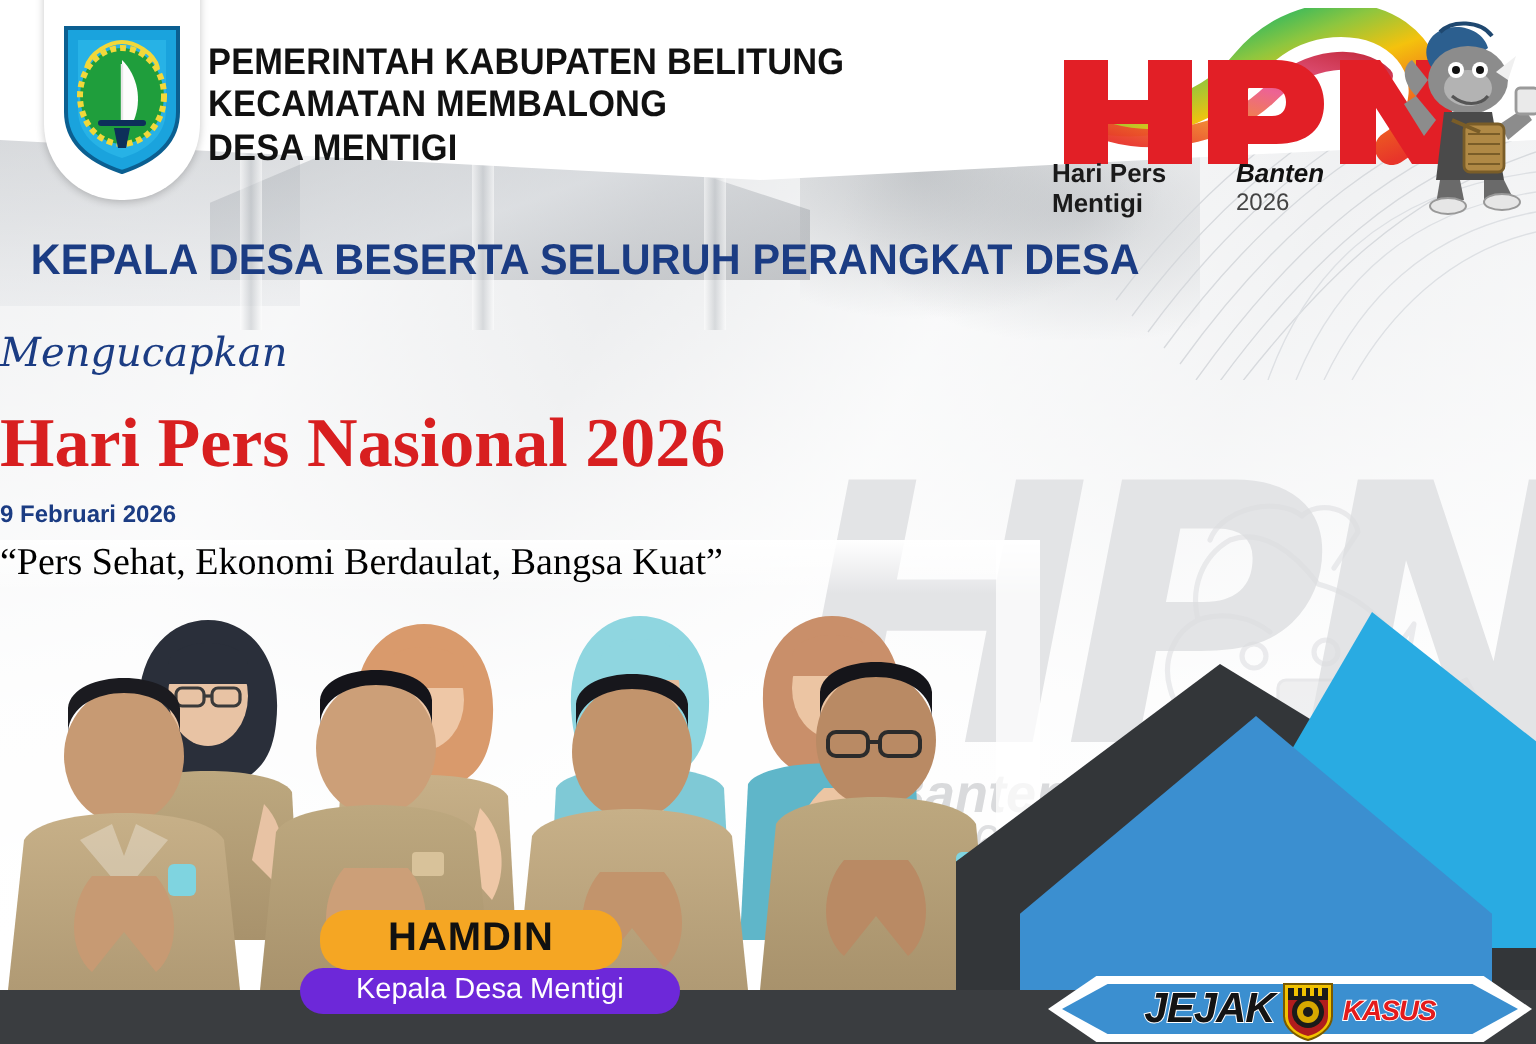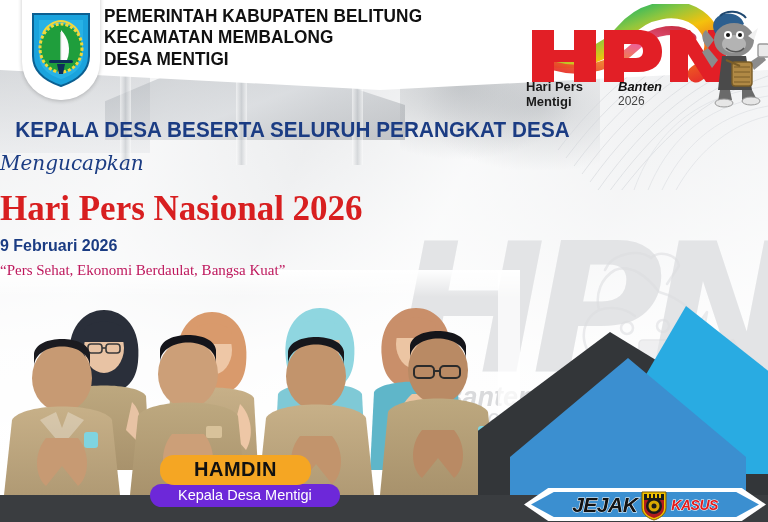--- a/index.html
+++ b/index.html
@@ -81,21 +81,21 @@
   }
   .crest-plate {
     position:absolute; left:22px; top:-18px; width:78px; height:118px;
     background:#fff; border-radius:6px 6px 38px 38px;
     box-shadow:0 1px 4px rgba(0,0,0,.22);
     z-index:4;
   }
   .crest { position:absolute; left:29px; top:8px; width:64px; height:80px; z-index:5; }
 
   .hdr-text {
-    position:absolute; left:104px; top:5px; z-index:5;
+    position:absolute; left:104px; top:20px; z-index:5;
     color:#111; line-height:1.16;
   }
   .hdr-text div {
     font-family:"Liberation Sans", sans-serif;
     font-weight:bold; font-size:18.5px; letter-spacing:.1px;
     transform:scaleX(.93); transform-origin:left center;
     white-space:nowrap;
   }
 
   
@@ -112,43 +112,43 @@
   .hpn-sub2 .y { font-size:12px; color:#444; }
 
   
   .msg { position:absolute; left:0; top:118px; width:768px; text-align:left; z-index:6; }
   .l-head {
     font-family:"Liberation Sans", sans-serif;
     font-weight:bold; font-size:21.5px; color:#1b3c83;
     letter-spacing:.1px; transform:scaleX(.96);
   }
   .l-meng {
-    margin-top:8px;
+    margin-top:21px;
     font-family:"DejaVu Serif", serif;
     font-style:italic; font-size:20px; color:#1b3c83;
   }
   .l-selamat {
     margin-top:6px;
     font-family:"Liberation Serif", serif;
     font-weight:bold; font-size:35px; color:#d81f20;
   }
   .l-hpn {
     margin-top:14px;
     font-family:"Liberation Serif", serif;
     font-weight:bold; font-size:35px; color:#d81f20;
   }
   .l-date {
     margin-top:8px;
     font-family:"Liberation Sans", sans-serif;
-    font-weight:bold; font-size:16px; color:#1b3c83;
+    font-weight:bold; font-size:12px; color:#1b3c83;
   }
   .l-slogan {
     margin-top:7px;
     font-family:"Liberation Serif", serif;
-    font-size:15px; color:#be185d;
+    font-size:19px; color:#000000;
   }
 
   
   .photo { position:absolute; left:0; bottom:27px; width:520px; height:225px; z-index:4; }
 
   
   .plate-name {
     position:absolute; left:160px; top:455px; z-index:9;
     background:#f5a623; color:#111;
     font-weight:bold; font-size:20px; letter-spacing:.5px;

